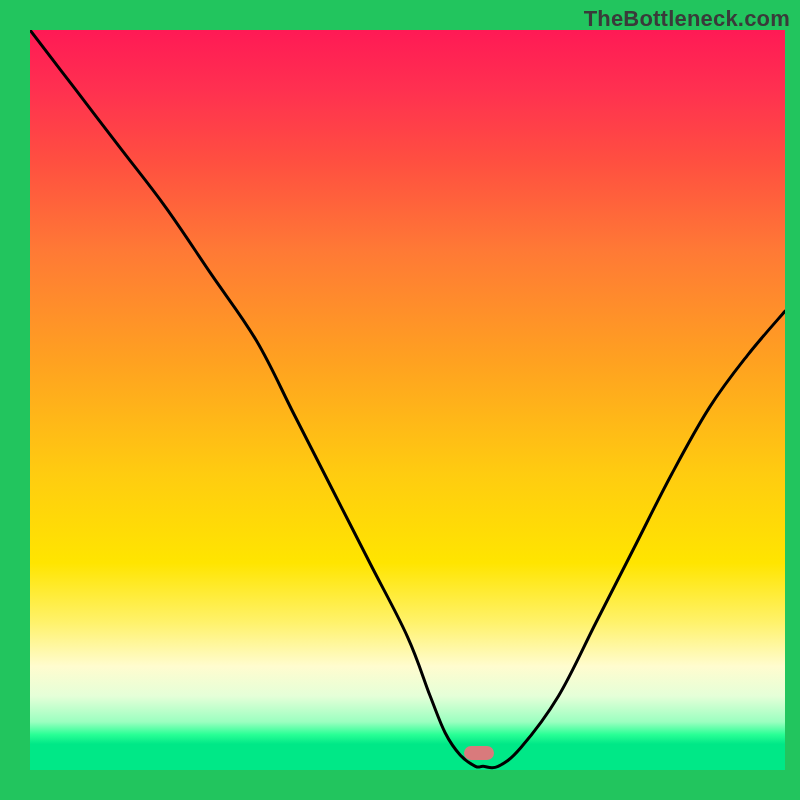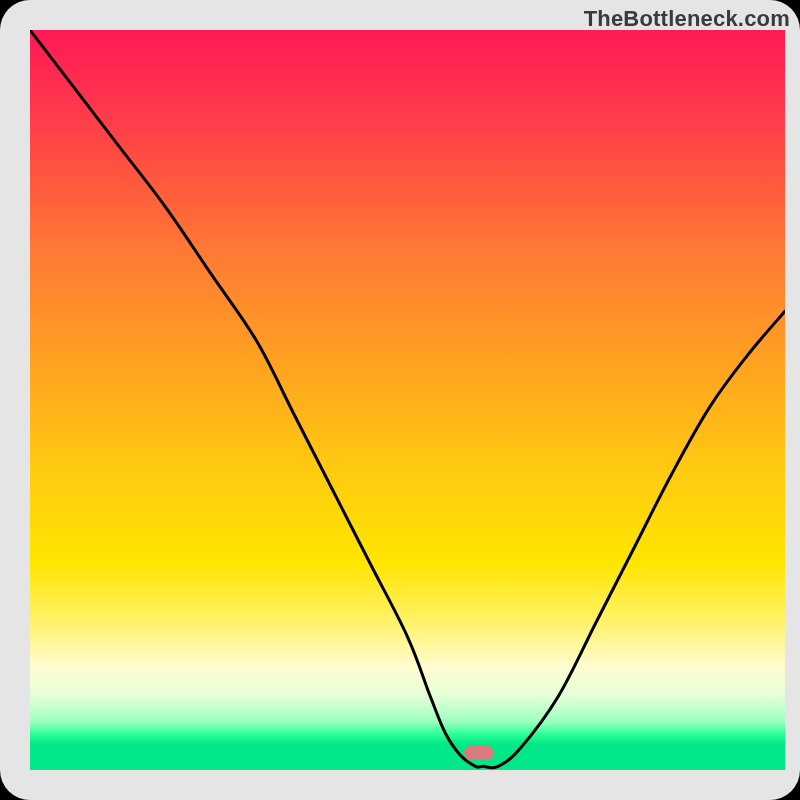--- a/index.html
+++ b/index.html
@@ -8,22 +8,21 @@
     width: 800px;
     height: 800px;
     background: #000;
     overflow: hidden;
     font-family: Arial, Helvetica, sans-serif;
   }
   .frame {
     position: relative;
     width: 800px;
     height: 800px;
-    background: #e5e5e5;
-    border-radius: 30px;
+    background: #22c55e;
   }
   .watermark {
     position: absolute;
     top: 6px;
     right: 10px;
     color: #3a3a3a;
     font-size: 22px;
     font-weight: 600;
     letter-spacing: 0.2px;
     z-index: 10;

